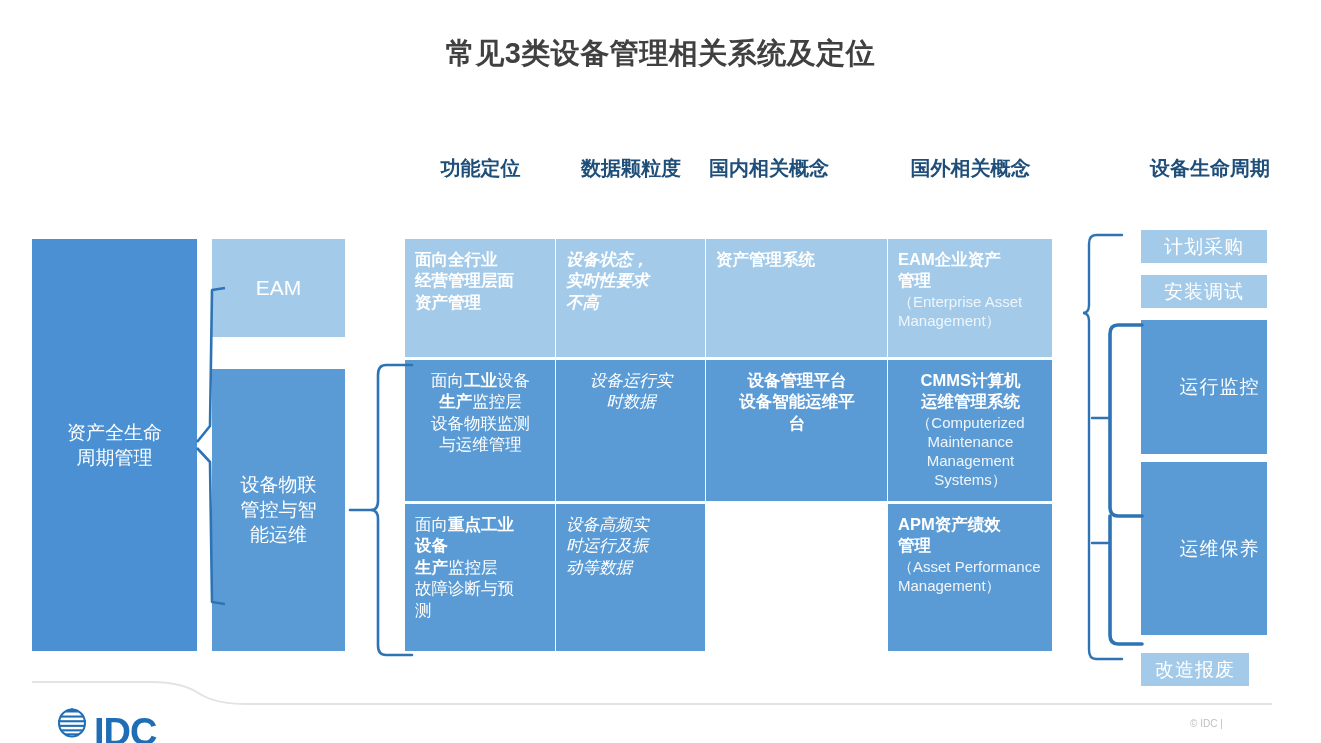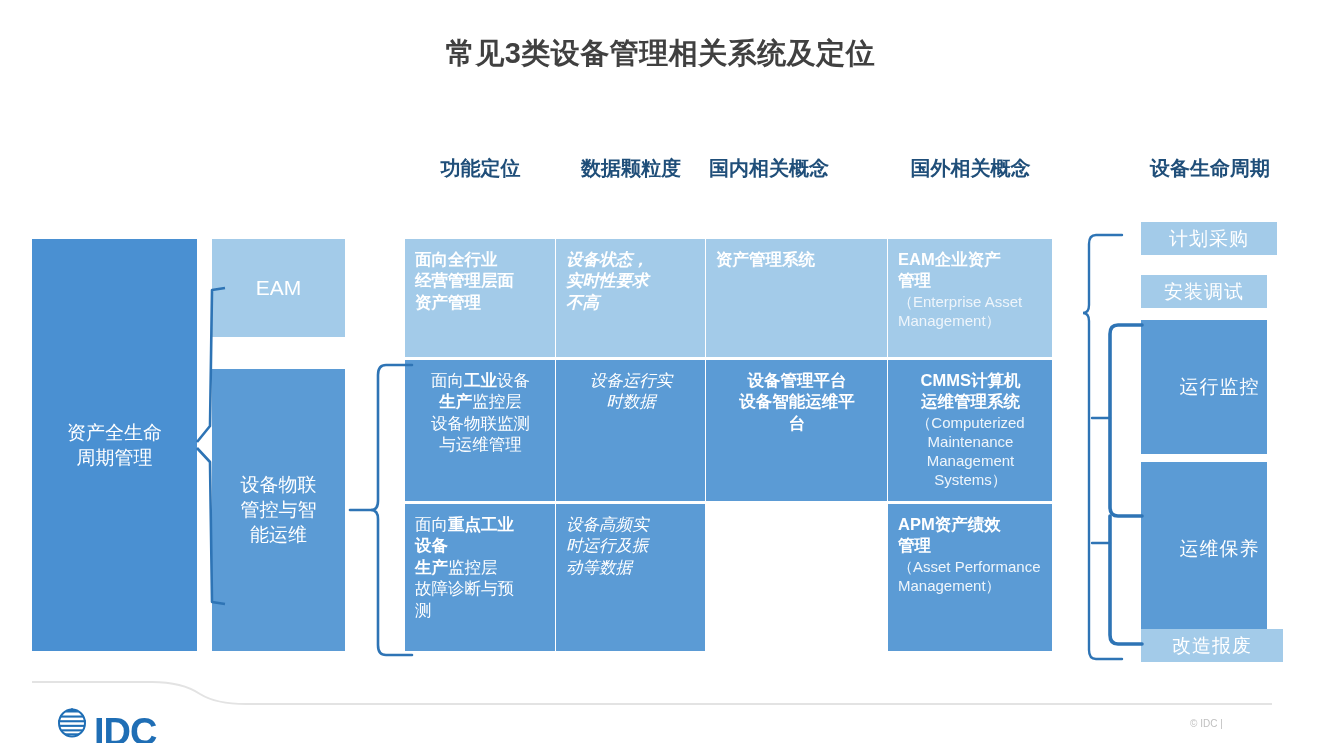--- a/index.html
+++ b/index.html
@@ -92,25 +92,25 @@
 
   
   .lc{
     position:absolute;box-sizing:border-box;
     color:#ffffff;text-align:center;
     display:flex;align-items:center;justify-content:center;
     letter-spacing:1px;
   }
   .lc.light{background:#a3cbe9;font-size:19px;}
   .lc.dark{background:#5b9bd5;font-size:19px;padding-left:31px;}
-  #lc0{left:1141px;top:222px;width:136px;height:33px;}
+  #lc0{left:1141px;top:230px;width:126px;height:33px;}
   #lc1{left:1141px;top:275px;width:126px;height:33px;}
   #lc2{left:1141px;top:320px;width:126px;height:134px;}
   #lc3{left:1141px;top:462px;width:126px;height:173px;}
-  #lc4{left:1141px;top:629px;width:142px;height:33px;}
+  #lc4{left:1141px;top:653px;width:108px;height:33px;}
 
   
   .rbr{position:absolute;left:1080px;top:225px;width:70px;height:465px;pointer-events:none;}
 
   
   .footer-line{position:absolute;left:32px;top:678px;width:1240px;height:40px;pointer-events:none;}
   .logo{
     position:absolute;left:52px;top:694px;
     display:flex;align-items:center;gap:2px;
   }

